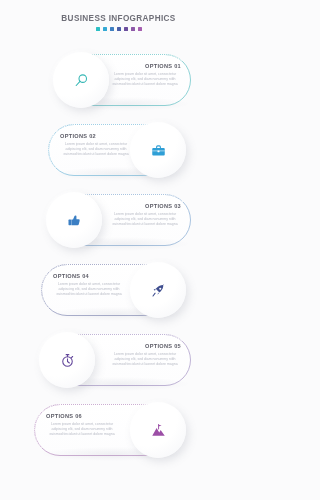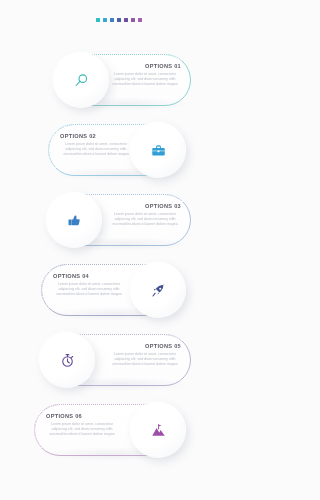--- a/index.html
+++ b/index.html
@@ -126,20 +126,21 @@
     font-size: 3.5px;
     line-height: 5.2px;
     color: #b9bcc6;
     text-align: center;
   }
 </style>
 </head>
 <body>
 
 <div id="header">
+  <div id="title">BUSINESS INFOGRAPHICS</div>
   <div id="dots">
       <div class="dot" style="background: rgb(43, 191, 196);"></div>
       <div class="dot" style="background: rgb(52, 169, 212);"></div>
       <div class="dot" style="background: rgb(63, 127, 193);"></div>
       <div class="dot" style="background: rgb(74, 95, 168);"></div>
       <div class="dot" style="background: rgb(107, 78, 158);"></div>
       <div class="dot" style="background: rgb(141, 88, 168);"></div>
       <div class="dot" style="background: rgb(166, 95, 176);"></div>
     </div>
 </div>

